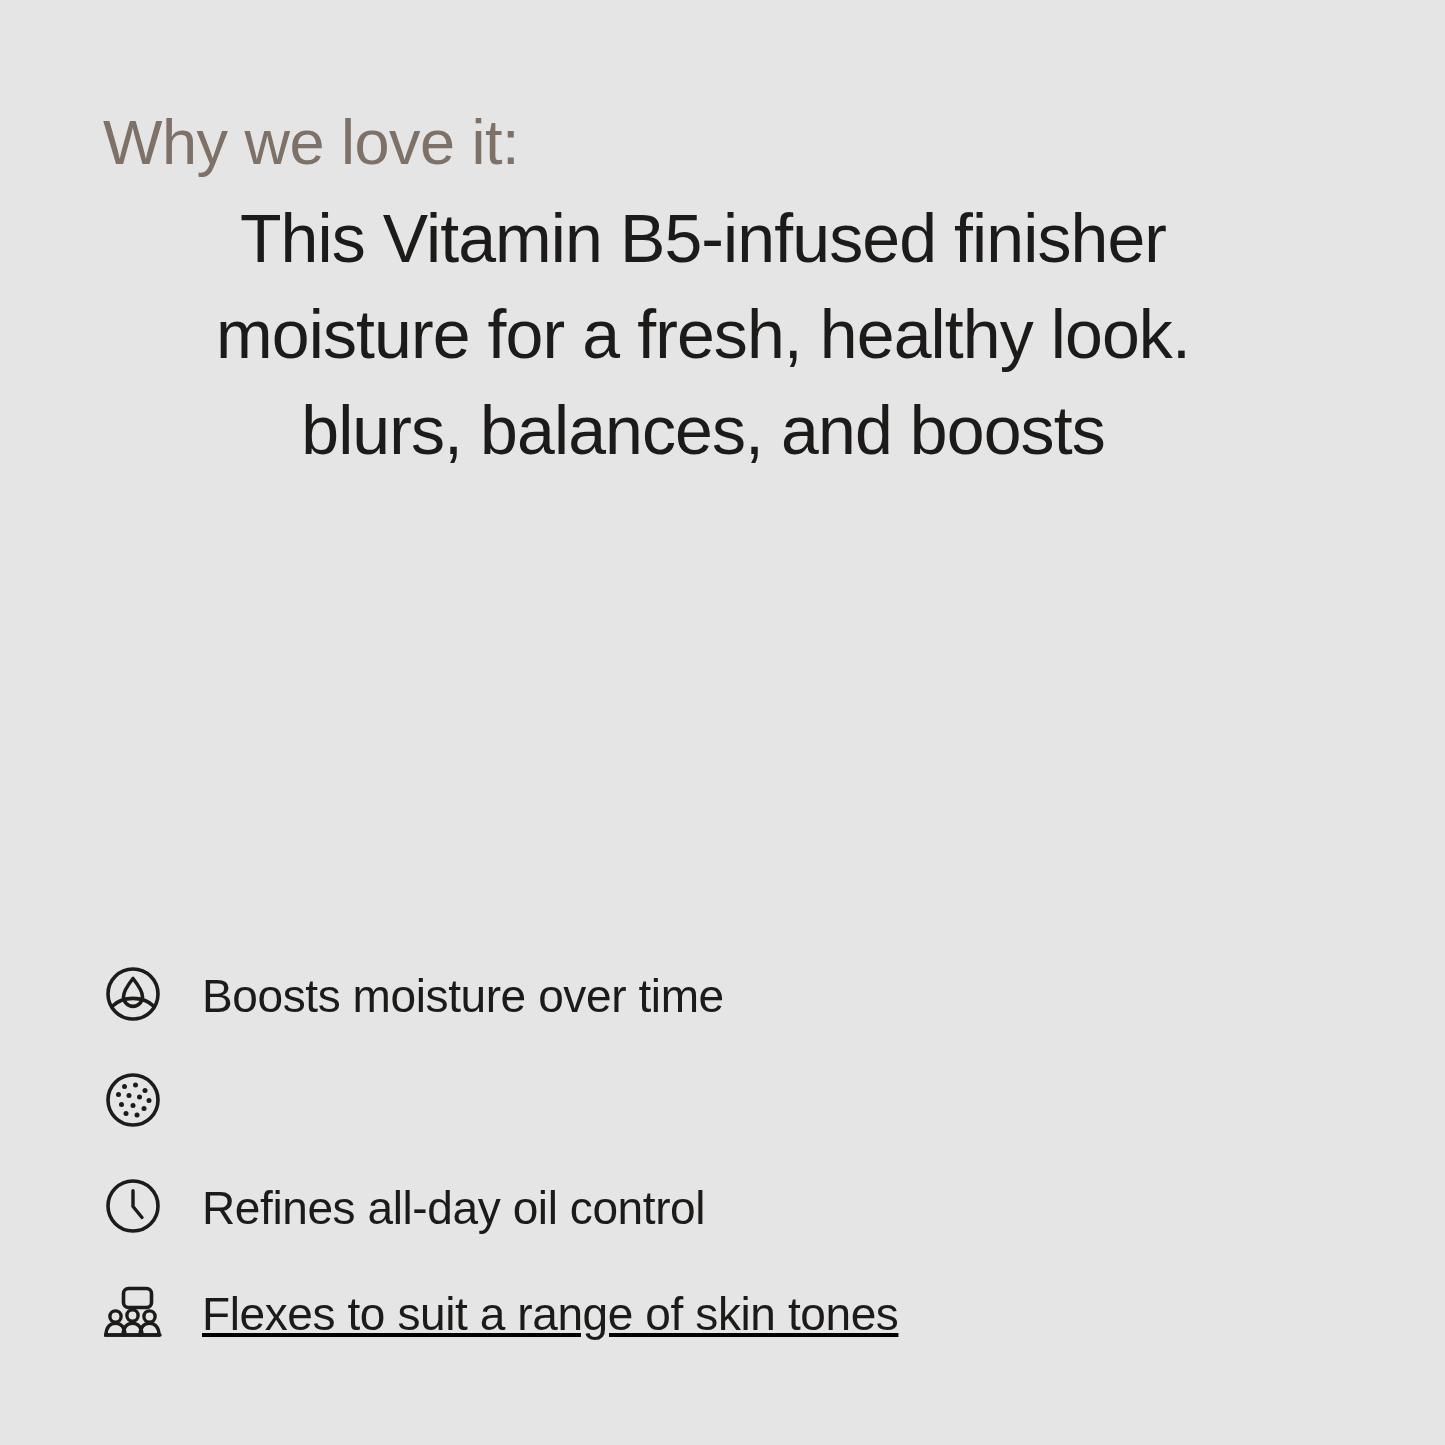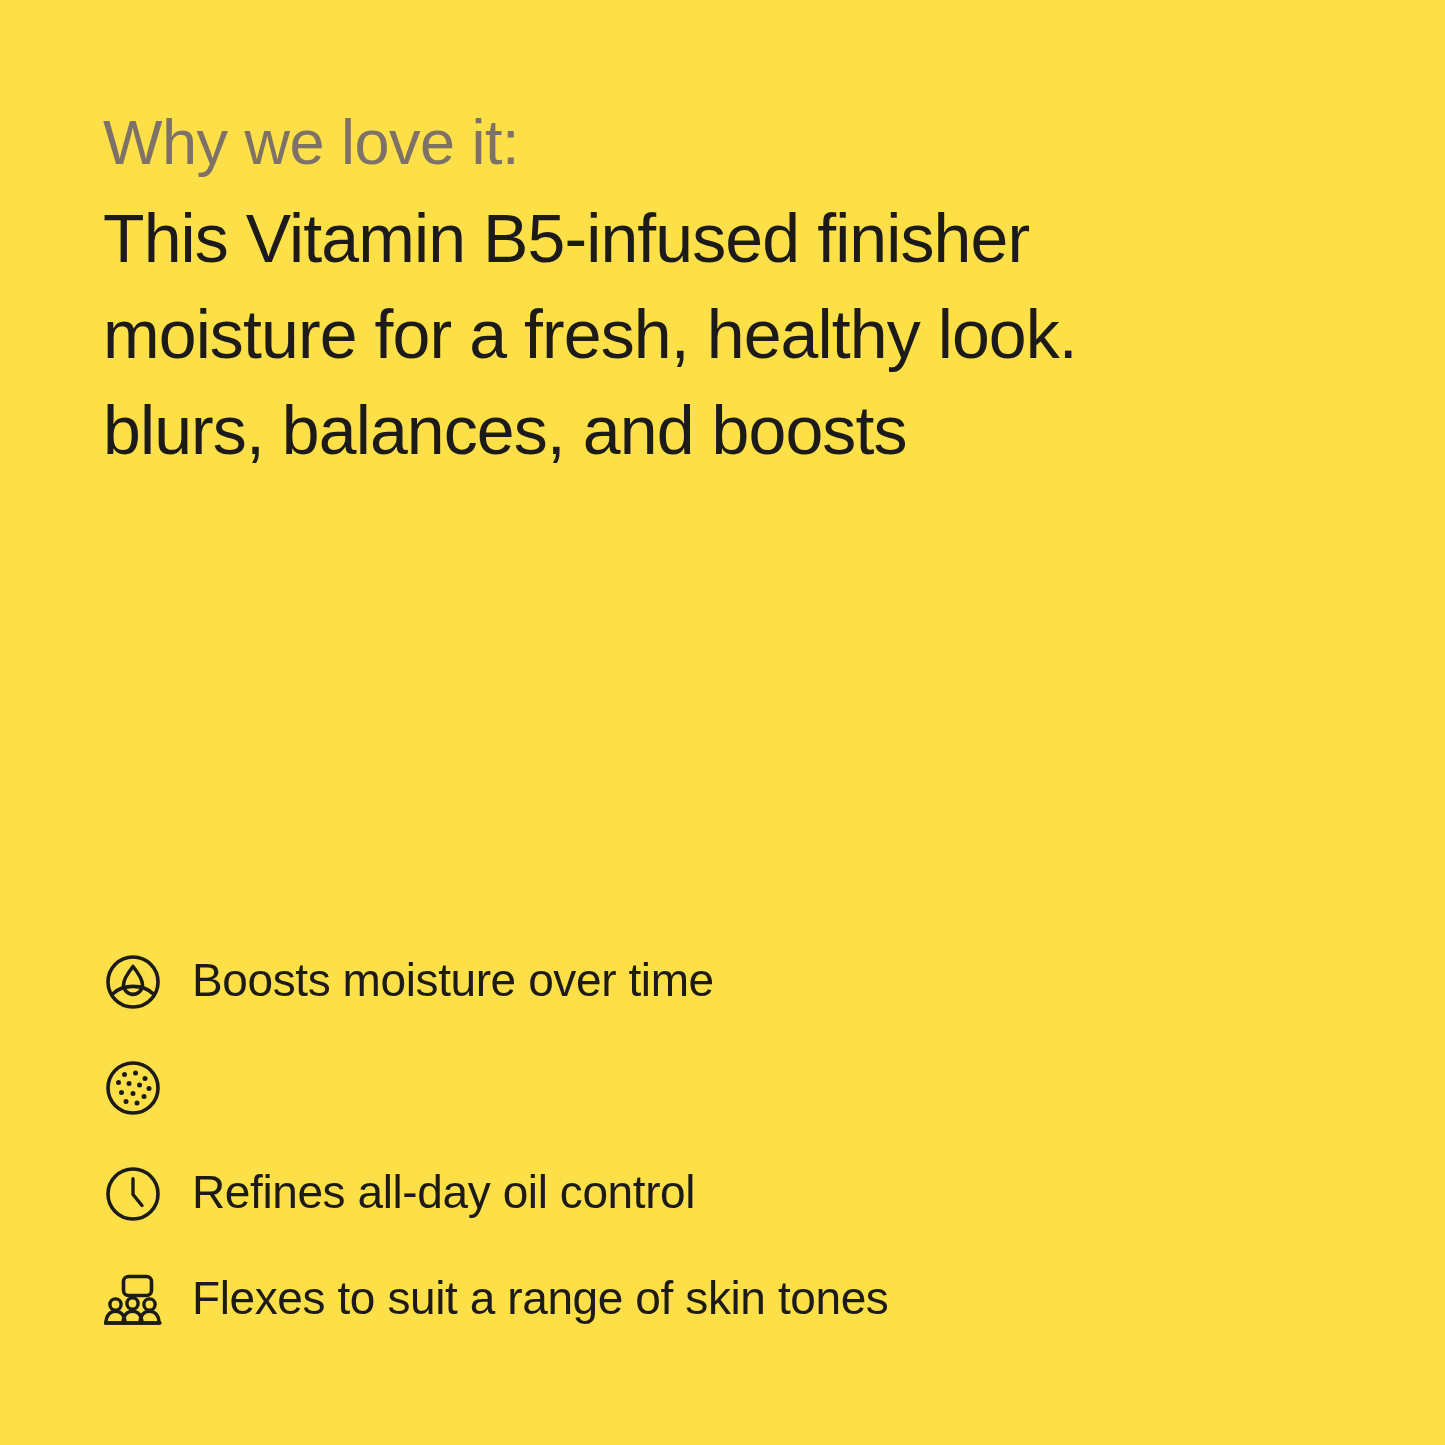--- a/index.html
+++ b/index.html
@@ -12,21 +12,21 @@
     height: 1445px;
     background: #e6c4ab;
     font-family: "Liberation Sans", sans-serif;
     overflow: hidden;
     position: relative;
   }
   .canvas {
     position: relative;
     width: 1445px;
     height: 1445px;
-    background: #fde047;
+    background: #e5e5e5;
   }
 
   
   .copy-block {
     position: absolute;
     left: 103px;
     top: 96px;
     width: 1200px;
   }
   .eyebrow {
@@ -41,39 +41,42 @@
     font-size: 68px;
     line-height: 96px;
     letter-spacing: -0.9px;
     color: #1d1b19;
     font-weight: 400;
     margin-top: 2px;
   }
   .headline .hl-line {
     display: block;
     white-space: nowrap;
+    text-align: center;
   }
 
   
   .benefits {
     position: absolute;
     left: 103px;
     top: 952px;
     width: 1240px;
     display: flex;
     flex-direction: column;
   }
   .benefit-row {
     display: flex;
-    align-items: flex-start;
+    align-items: flex-end;
     height: 72px;
     margin-bottom: 34px;
+    gap: 10px;
   }
   .benefit-row:last-child {
     margin-bottom: 0;
+    text-decoration: underline;
   }
   .benefit-icon {
     width: 60px;
     height: 60px;
     flex: 0 0 60px;
     display: flex;
     align-items: center;
     justify-content: center;
   }
   .benefit-icon svg {

